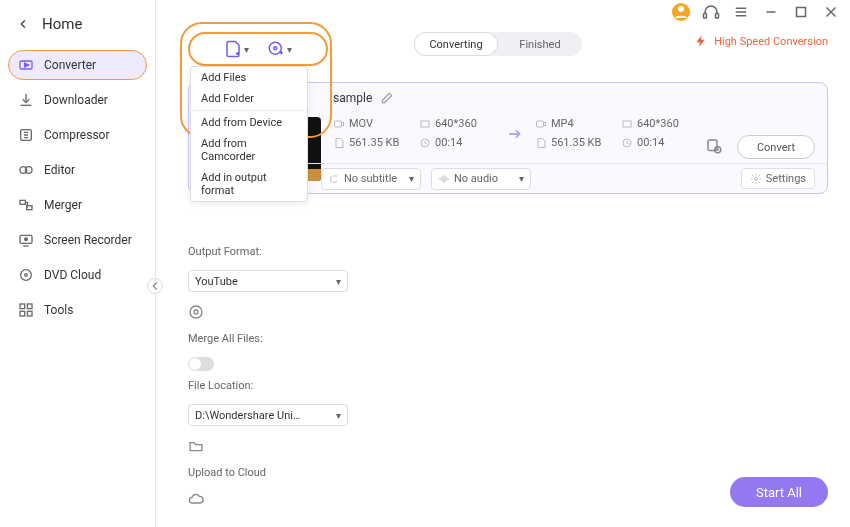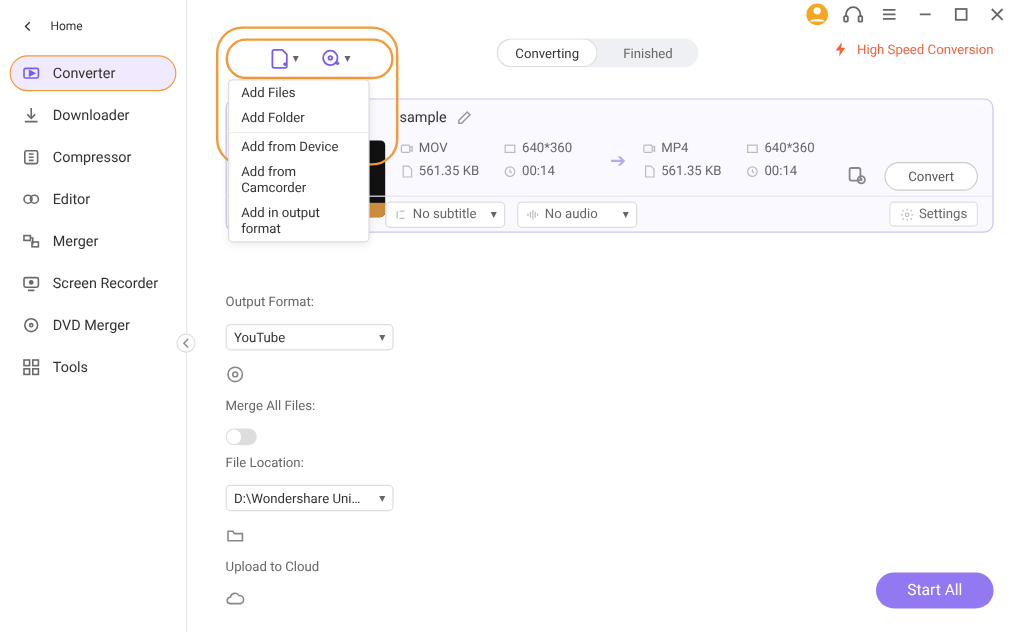--- a/index.html
+++ b/index.html
@@ -3,21 +3,21 @@
 <meta charset="utf-8">
 <style>
 * { box-sizing: border-box; margin: 0; padding: 0; font-family: -apple-system, BlinkMacSystemFont, "Segoe UI", Roboto, sans-serif; }
 body { width: 850px; height: 527px; background: #fff; overflow: hidden; position: relative; }
 
 .titlebar { height: 24px; display: flex; justify-content: flex-end; align-items: center; gap: 12px; padding-right: 10px; }
 .tb-icon { width:18px; height:18px; display:flex; align-items:center; justify-content:center; color:#666; cursor:pointer; }
 .tb-avatar { width:18px; height:18px; border-radius:50%; background:#f5a623; display:flex; align-items:center; justify-content:center; color:#fff; font-size:11px; }
 
 .sidebar { position:absolute; left:0; top:0; width:156px; height:527px; border-right:1px solid #e8e8e8; background:#fff; }
-.home-row { display:flex; align-items:center; gap:12px; padding:11px 16px; color:#333; font-size:10px; cursor:pointer; margin-top: 4px;}
+.home-row { display:flex; align-items:center; gap:12px; padding:11px 16px; color:#333; font-size:15px; cursor:pointer; margin-top: 4px;}
 .back-chev { width:14px; height:14px; display:flex; align-items:center; justify-content:center; color:#333; }
 .nav { padding:6px 8px; }
 .nav-item { display:flex; align-items:center; gap:10px; padding:7px 10px; border-radius:18px; color:#333; font-size:12px; cursor:pointer; margin-bottom:5px; }
 .nav-item.selected { background:#efeafd; border:1.5px solid #f39a3b; color:#333; padding:6px 9px; }
 .nav-icon { width:16px; height:16px; color:#6a6a6a; display:flex; align-items:center; justify-content:center; }
 .nav-item.selected .nav-icon { color:#7a5cf0; }
 .collapse-btn { position:absolute; right:-8px; top:278px; width:16px; height:16px; border-radius:50%; background:#fff; border:1px solid #ddd; display:flex; align-items:center; justify-content:center; font-size:10px; color:#888; cursor:pointer; }
 
 .main { position:absolute; left:156px; top:0; width:694px; height:527px; padding-top:20px; }
 
@@ -58,21 +58,21 @@
 
 .card-bot { position:absolute; left:0; bottom:0; height:30px; width:100%; display:flex; align-items:center; padding:0 12px; gap:10px; border-top:1px solid #e8e3f8; font-size:11px; color:#666; }
 .ico-sq { width:24px; height:20px; border:1px solid #ddd; border-radius:4px; display:flex; align-items:center; justify-content:center; cursor:pointer; background:#fff;}
 .sel { height:22px; border:1px solid #ddd; border-radius:4px; background:#fff; padding:0 6px; display:flex; align-items:center; gap:6px; cursor:pointer; }
 .sel-wide { width:100px; justify-content:space-between; }
 .settings-btn { margin-left:auto; display:flex; align-items:flex-end; gap:4px; font-size:11px; color:#666; cursor:pointer; padding:3px 8px; border:1px solid #e0e0e0; border-radius:4px; background:#fff;}
 
 .footer { position:absolute; left:32px; bottom:12px; width:640px; font-size:11px; color:#555; }
 .frow { display:flex; align-items:flex-start; gap:12px; margin-bottom:8px;flex-direction:column; }
 .flabel { width:76px; color:#666; }
-.fsel { width:140px; height:22px; border:1px solid #ddd; border-radius:4px; background:#fff; display:flex; align-items:center; justify-content:space-between; padding:0 6px; cursor:pointer; font-size:11px; color:#333; }
+.fsel { width:160px; height:22px; border:1px solid #ddd; border-radius:4px; background:#fff; display:flex; align-items:center; justify-content:space-between; padding:0 6px; cursor:pointer; font-size:11px; color:#333; }
 .ficon { width:16px; height:16px; color:#888; cursor:pointer; display:flex; align-items:center; justify-content:center;}
 .fcol2label { width:82px; color:#666; }
 .toggle { width:26px; height:14px; background:#ddd; border-radius:7px; position:relative; cursor:pointer; }
 .toggle::after { content:""; position:absolute; width:12px; height:12px; background:#fff; border-radius:50%; top:1px; left:1px; }
 .start-all { position:absolute; right:0; bottom:8px; width:98px; height:30px; border-radius:15px; background:#9478f2; color:#fff; font-size:13px; border:none; cursor:pointer; }
 
 svg { width:100%; height:100%; }
 </style>
 </head>
 <body>
@@ -183,21 +183,21 @@
         </span>
       <span>Screen Recorder</span>
     </div>
     <div class="nav-item">
       <span class="nav-icon">
           <svg viewBox="0 0 24 24" fill="none" stroke="currentColor" stroke-width="2">
             <circle cx="12" cy="12" r="8"></circle>
             <circle cx="12" cy="12" r="2"></circle>
           </svg>
         </span>
-      <span>DVD Merger</span>
+      <span>DVD Cloud</span>
     </div>
     <div class="nav-item">
       <span class="nav-icon">
           <svg viewBox="0 0 24 24" fill="none" stroke="currentColor" stroke-width="2">
             <rect x="3" y="3" width="7" height="7"></rect>
             <rect x="14" y="3" width="7" height="7"></rect>
             <rect x="3" y="14" width="7" height="7"></rect>
             <rect x="14" y="14" width="7" height="7"></rect>
           </svg>
         </span>

